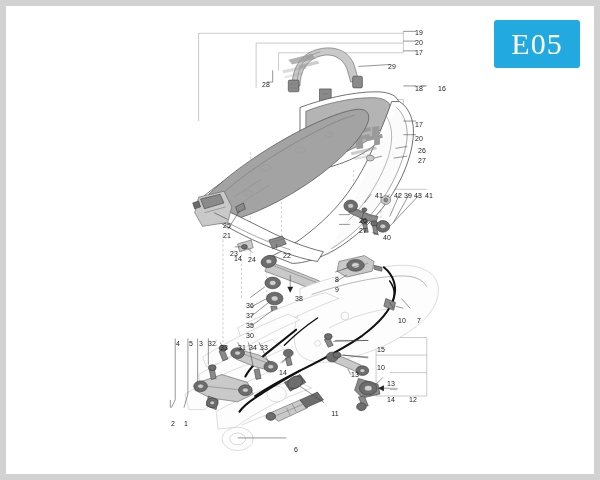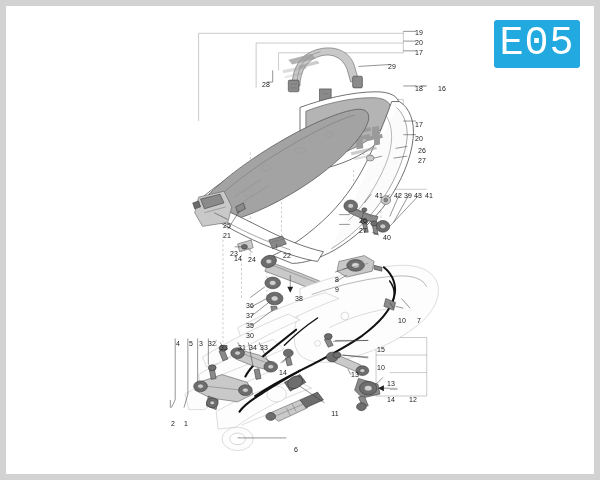--- a/index.html
+++ b/index.html
@@ -26,24 +26,24 @@
     position:absolute;
     right:14px;top:14px;
     width:86px;height:48px;
     background:#22a9e0;
     border-radius:3px;
     display:flex;align-items:center;justify-content:center;
     box-sizing:border-box;
   }
   #badge span{
     color:#ffffff;
-    font-size:40px;
+    font-size:30px;
     letter-spacing:1px;
     line-height:1;
-    font-family:Liberation Mono, monospace;
+    font-family:Liberation Serif, serif;
   }
   
   .lbl{
     position:absolute;
     font-size:7px;
     color:#1a1a1a;
     line-height:1;
     white-space:nowrap;
     font-family:"Liberation Sans", sans-serif;
     transform:translate(-50%,-50%);

